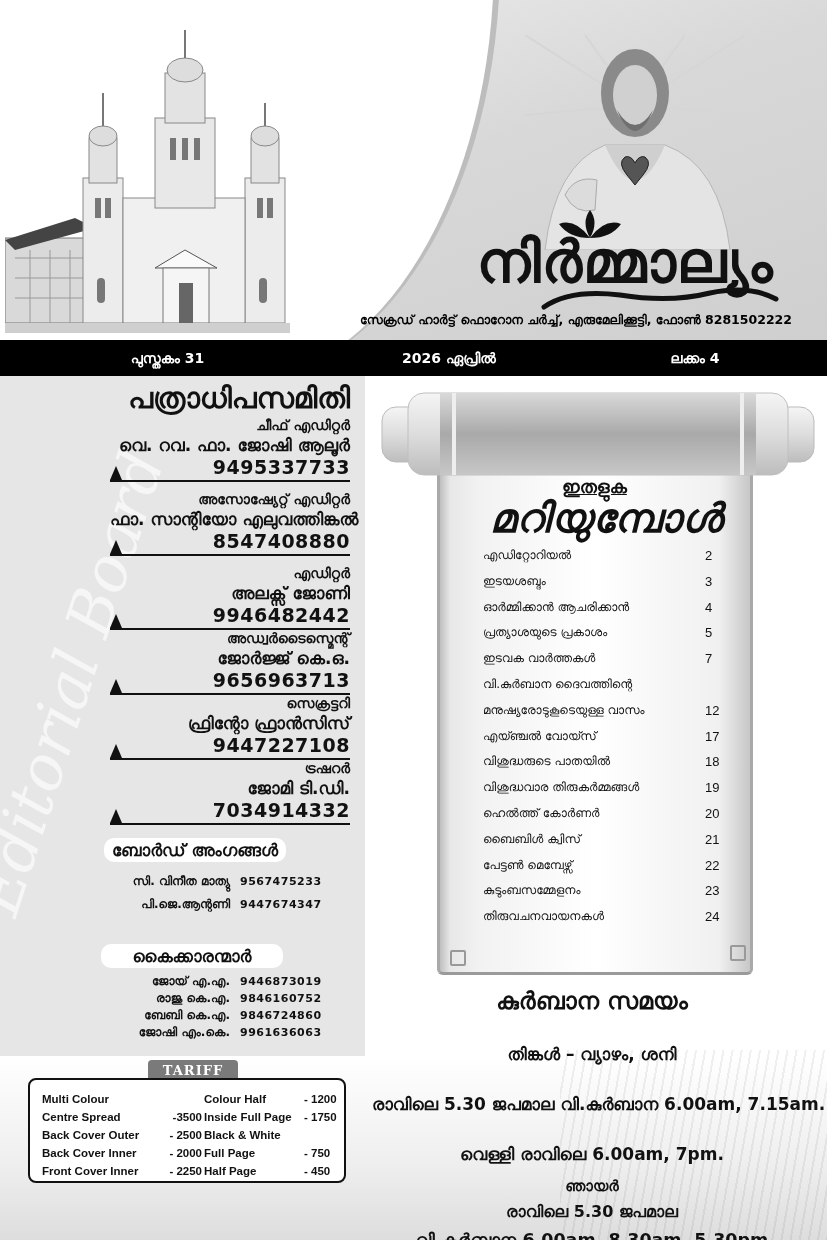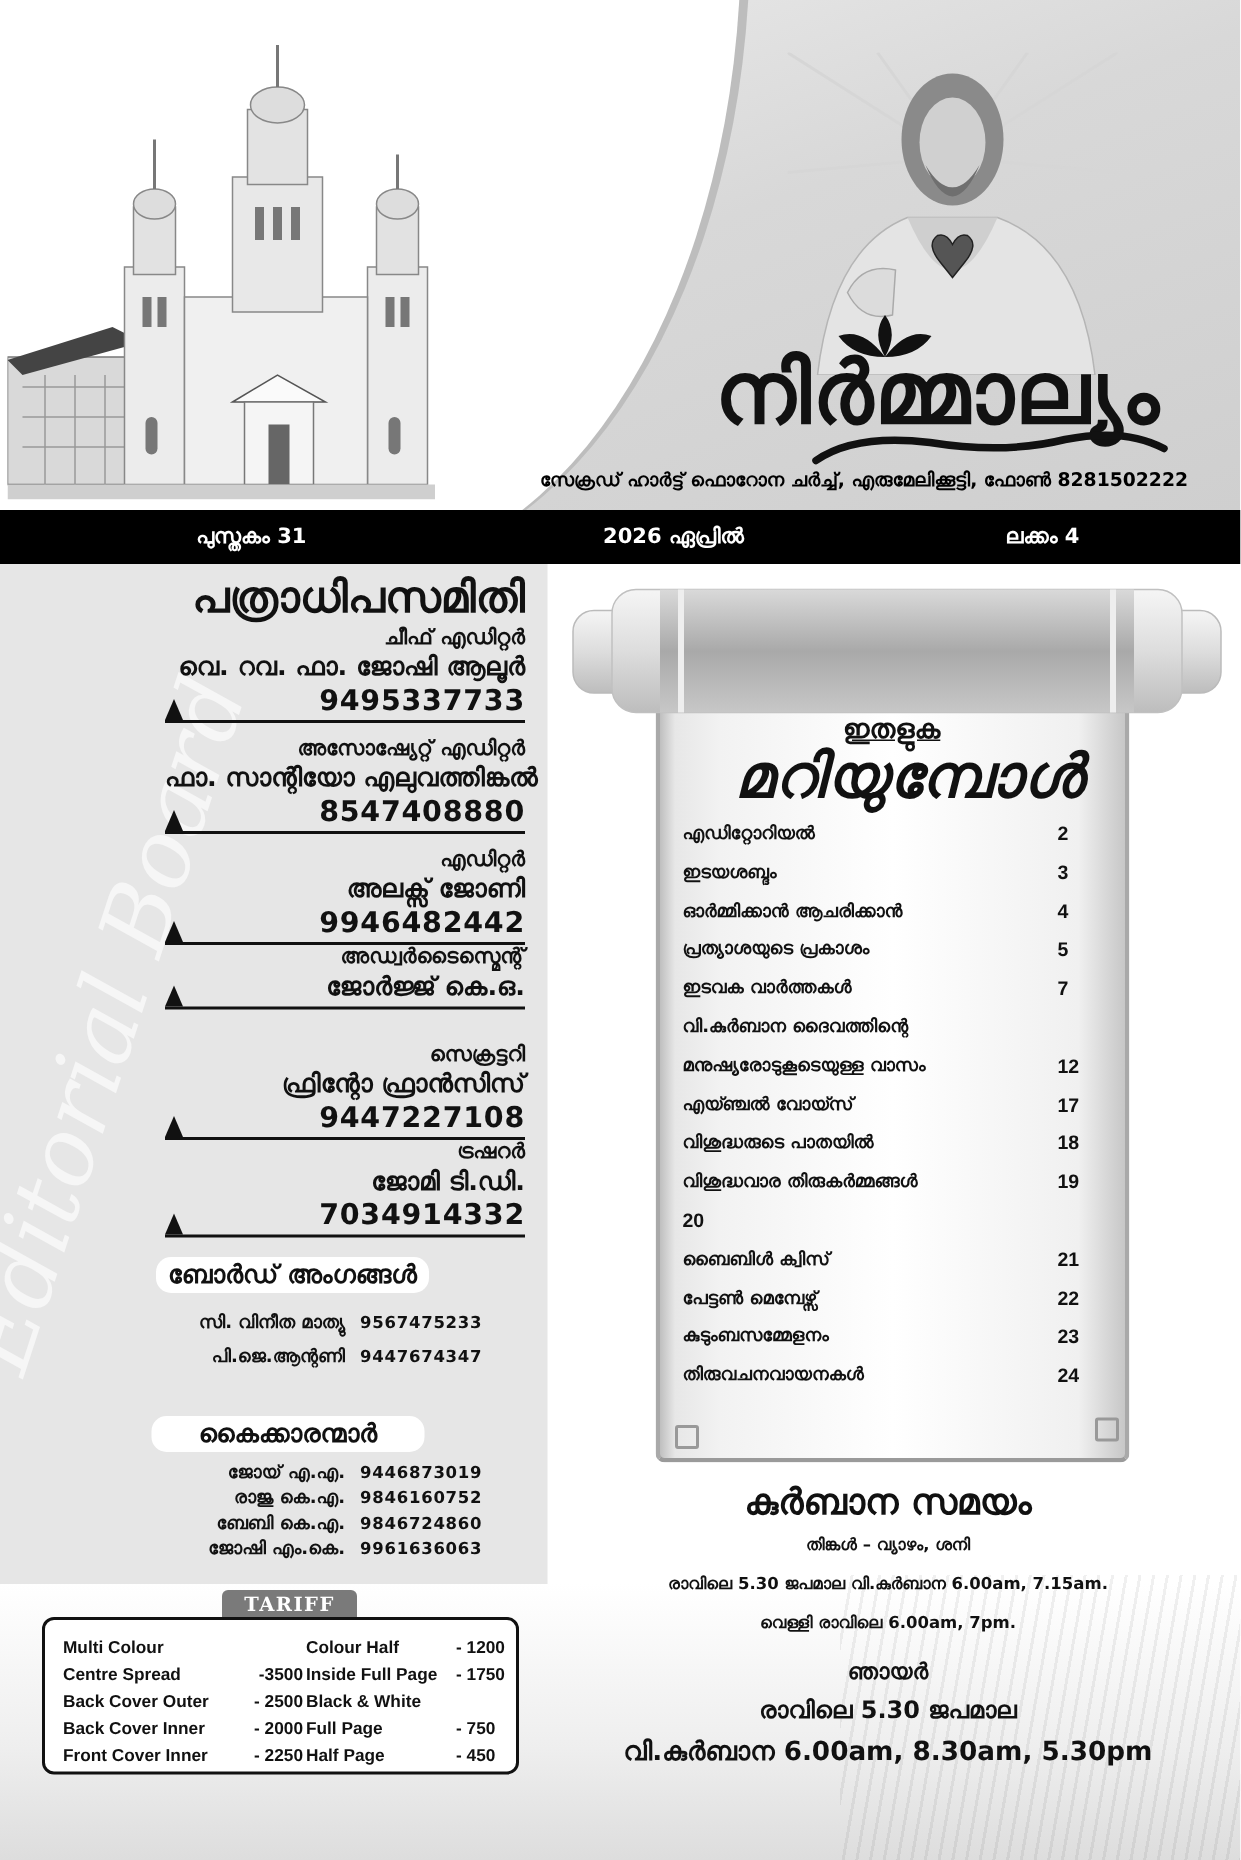--- a/index.html
+++ b/index.html
@@ -69,29 +69,29 @@
 
   
   .scroll-top { position: absolute; left: 378px; top: 385px; width: 440px; height: 92px; }
   .scroll-body { position: absolute; left: 437px; top: 465px; width: 316px; height: 510px;
     background: linear-gradient(90deg, #bfbfbf 0, #e7e7e7 10px, #f2f2f2 40px, #ffffff 50%, #f0f0f0 90%, #c7c7c7 100%);
     border-left: 3px solid #a9a9a9; border-right: 3px solid #a9a9a9; border-bottom: 3px solid #9a9a9a; border-radius: 0 0 6px 6px; }
   .contents-title { position: absolute; left: 490px; top: 470px; width: 260px; height: 80px; }
   .contents-title .small { position: absolute; left: 72px; top: 6px; font-size: 18px; font-weight: bold; text-decoration: underline; }
   .contents-title .big { position: absolute; left: 0; top: 24px; font-family: "DejaVu Serif", serif; font-style: italic; font-size: 40px; font-weight: bold; letter-spacing: 1px; }
   .toc { position: absolute; left: 455px; top: 543px; width: 290px; }
-  .toc .row { display: flex; height: 25.8px; line-height: 25.8px; font-size: 12px; font-weight: bold; }
+  .toc .row { display: flex; height: 25.8px; line-height: 25.8px; font-size: 12px; font-weight: normal; margin-left: 28px; }
   .toc .row .t { flex: 1; white-space: nowrap; }
   .toc .row .pg { width: 40px; font-size: 13px; font-family: "Liberation Sans", sans-serif; }
   .corner { position: absolute; width: 16px; height: 16px; border: 2px solid #999; border-radius: 2px; }
 
   
   .mass { position: absolute; left: 372px; top: 985px; width: 440px; text-align: center; font-weight: bold; }
   .mass .h { font-size: 24px; line-height: 32px; }
-  .mass .l { font-size: 11px; line-height: 26px; white-space: nowrap; }
+  .mass .l { font-size: 17px; line-height: 26px; white-space: nowrap; margin-top: 24px; }
   .mass .sunday-h { font-size: 15px; line-height: 26px; margin-top: 6px; }
   .mass .sun-l1 { font-size: 16px; line-height: 26px; }
   .mass .sun-l2 { font-size: 17.5px; line-height: 30px; white-space: nowrap; }
 
   .bottom-fade { position: absolute; left: 0; top: 1056px; width: 827px; height: 184px;
     background: linear-gradient(180deg, #ffffff 0%, #eeeeee 60%, #dddddd 100%); }
   .bottom-lines { position: absolute; left: 560px; top: 1050px; width: 267px; height: 190px;
     background: repeating-linear-gradient(100deg, transparent 0 7px, rgba(0,0,0,0.06) 7px 9px); }
 </style>
 </head>
@@ -208,20 +208,21 @@
     <div class="role">എഡിറ്റർ</div>
     <div class="name">അലക്സ് ജോണി</div>
     <div class="phone">9946482442</div>
     <div class="rule">
         <span class="tri"></span>
       </div>
   </div>
   <div class="member" style="top:253px;">
     <div class="role">അഡ്വർടൈസ്മെന്റ്</div>
     <div class="name">ജോർജ്ജ് കെ.ഒ.</div>
+    <div class="phone">9656963713</div>
     <div class="rule">
         <span class="tri"></span>
       </div>
   </div>
   <div class="member" style="top:318px;">
     <div class="role">സെക്രട്ടറി</div>
     <div class="name">ഫ്രിന്റോ ഫ്രാൻസിസ്</div>
     <div class="phone">9447227108</div>
     <div class="rule">
         <span class="tri"></span>
@@ -381,20 +382,21 @@
     </div>
   <div class="row">
       <span class="t">വിശുദ്ധരുടെ പാതയിൽ</span>
       <span class="pg">18</span>
     </div>
   <div class="row">
       <span class="t">വിശുദ്ധവാര തിരുകർമ്മങ്ങൾ</span>
       <span class="pg">19</span>
     </div>
   <div class="row">
+      <span class="t">ഹെൽത്ത് കോർണർ</span>
       <span class="pg">20</span>
     </div>
   <div class="row">
       <span class="t">ബൈബിൾ ക്വിസ്</span>
       <span class="pg">21</span>
     </div>
   <div class="row">
       <span class="t">പേട്ടൺ മെമ്പേഴ്സ്</span>
       <span class="pg">22</span>
     </div>

